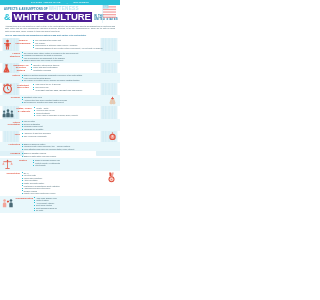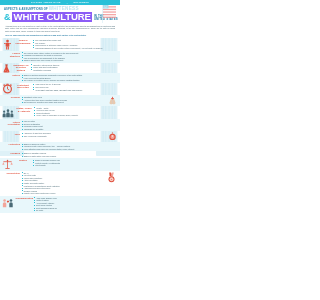--- a/index.html
+++ b/index.html
@@ -29,21 +29,21 @@
   .kicker{
     font-size:2.7px;font-weight:bold;color:#2a7fa8;text-transform:uppercase;
     letter-spacing:.15px;line-height:1.1;white-space:nowrap;
   }
   .kicker .big{font-size:4.6px;color:#bfe3ef;letter-spacing:.3px;}
   .titleline{display:flex;align-items:flex-end;gap:1.5px;white-space:nowrap;margin-top:.5px;}
   .amp{font-size:9px;font-weight:bold;color:#29c0d8;line-height:.9;}
   .maintitle{
     font-size:9.6px;font-weight:bold;color:#ffffff;line-height:.95;
     letter-spacing:-.1px;
-    background:#8b5cf6;padding:0 1.5px;
+    background:#4c1d95;padding:0 1.5px;
     text-transform:uppercase;
   }
   .inthe{font-size:2.9px;font-weight:bold;color:#2a7fa8;text-transform:uppercase;line-height:1.05;
          letter-spacing:.1px;padding-bottom:.3px;}
   .inthe i{display:block;font-style:normal;}
 
   
   .flag{position:absolute;right:2px;top:-4px;width:17px;height:22px;opacity:.85;}
 
   

